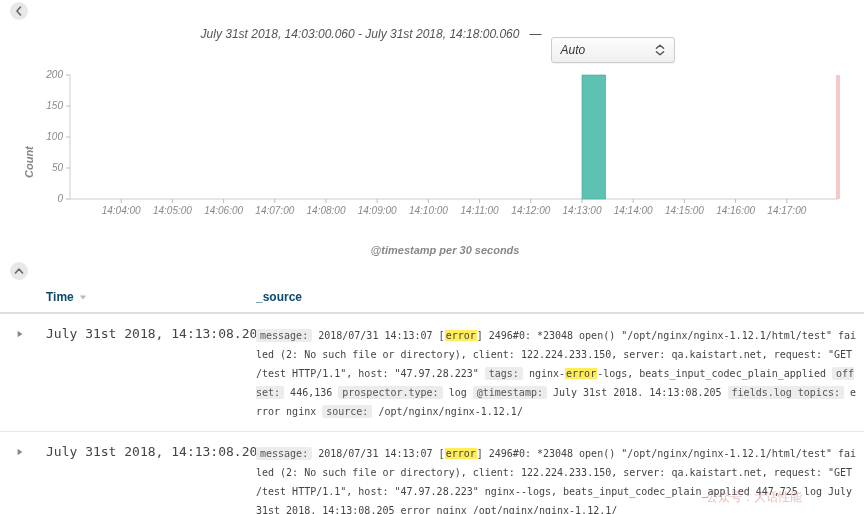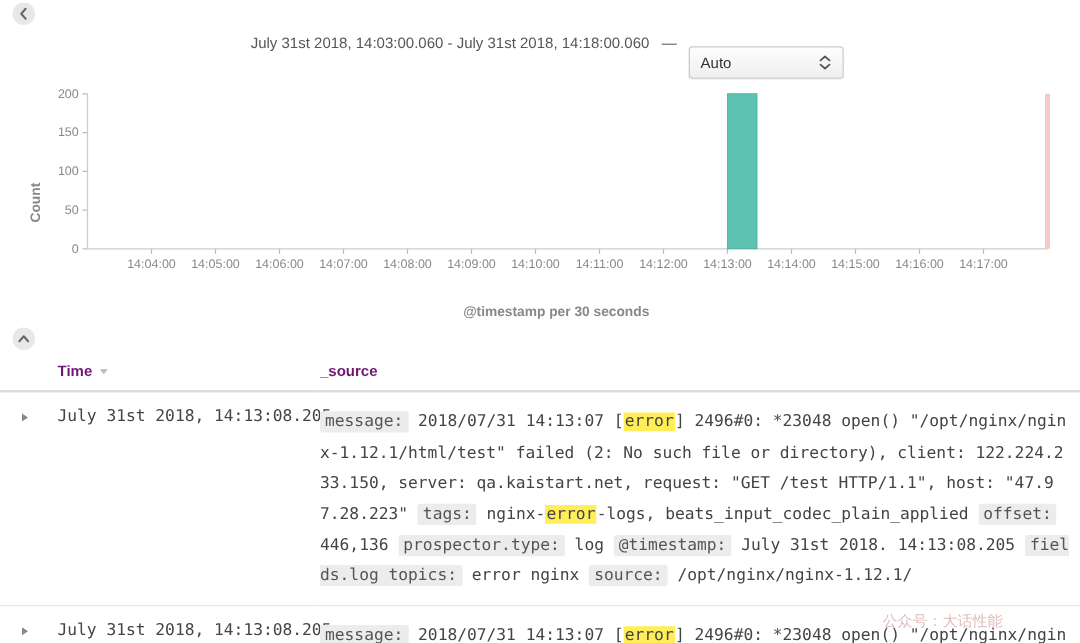--- a/index.html
+++ b/index.html
@@ -4,21 +4,21 @@
 <style>
   * { box-sizing: border-box; margin: 0; padding: 0; }
   body {
     font-family: "Helvetica Neue", Helvetica, Arial, sans-serif;
     font-size: 12px;
     color: #2d2d2d;
     background: #fff;
     width: 864px;
     overflow: hidden;
   }
-  .chart-area { position: relative; padding: 4px 10px 0 22px; }
+  .chart-area { position: relative; padding: 4px 10px 0 22px; font-style: italic; }
   .back-circle {
     position: absolute; left: 10px; top: 2px;
     width: 18px; height: 18px; border-radius: 50%;
     background: #e8e8e8; display: flex; align-items: center; justify-content: center;
     cursor: pointer; color: #666;
   }
   .back-circle svg { width: 10px; height: 10px; }
   .time-row { text-align: center; font-size: 12px; color: #555; margin-bottom: 6px; display: flex; align-items: center; justify-content: center; gap: 8px; }
   .time-row .sep { margin: 0 2px; }
   .dropdown {
@@ -42,31 +42,31 @@
   .collapse-row { padding: 6px 0 2px 10px; }
   .up-circle {
     width: 18px; height: 18px; border-radius: 50%;
     background: #e8e8e8; display: flex; align-items: center; justify-content: center;
     cursor: pointer; color: #666;
   }
   .up-circle svg { width: 10px; height: 10px; }
   
   .tbl { width: 100%; border-collapse: collapse; table-layout: fixed; }
   .tbl th {
-    text-align: left; font-size: 12px; color: #701a75; font-weight: 700;
+    text-align: left; font-size: 12px; color: #0c4a6e; font-weight: 700;
     padding: 8px 6px; border-bottom: 2px solid #ddd;
   }
   .tbl th.col-toggle { width: 40px; }
   .tbl th.col-time { width: 210px; }
   .tbl td { vertical-align: top; padding: 12px 6px 10px; border-top: 1px solid #e8e8e8; font-size: 13px; color: #444; }
   .tbl td.toggle { color: #888; text-align: center; cursor: pointer; }
   .tbl td.toggle svg { width: 8px; height: 8px; }
   .time-cell { font-family: Menlo, Consolas, monospace; font-size: 13px; color: #444; white-space: nowrap; }
   .time-sort { margin-left: 2px; color: #bbb; }
-  .src { font-family: Menlo, Consolas, monospace; font-size: 13px; color: #444; line-height: 1.9; word-break: break-all; }
+  .src { font-family: Menlo, Consolas, monospace; font-size: 10px; color: #444; line-height: 1.9; word-break: break-all; }
   .key { background: #ececec; color: #555; padding: 1px 4px; border-radius: 2px; }
   .hl { background: #ffee58; padding: 0 1px; }
   .watermark { position: absolute; right: 62px; bottom: 8px; color: rgba(200,120,120,0.5); font-size: 12px; pointer-events:none; }
 </style>
 </head>
 <body>
 
 <div class="chart-area">
   <div class="back-circle">
     <svg viewBox="0 0 10 10">

